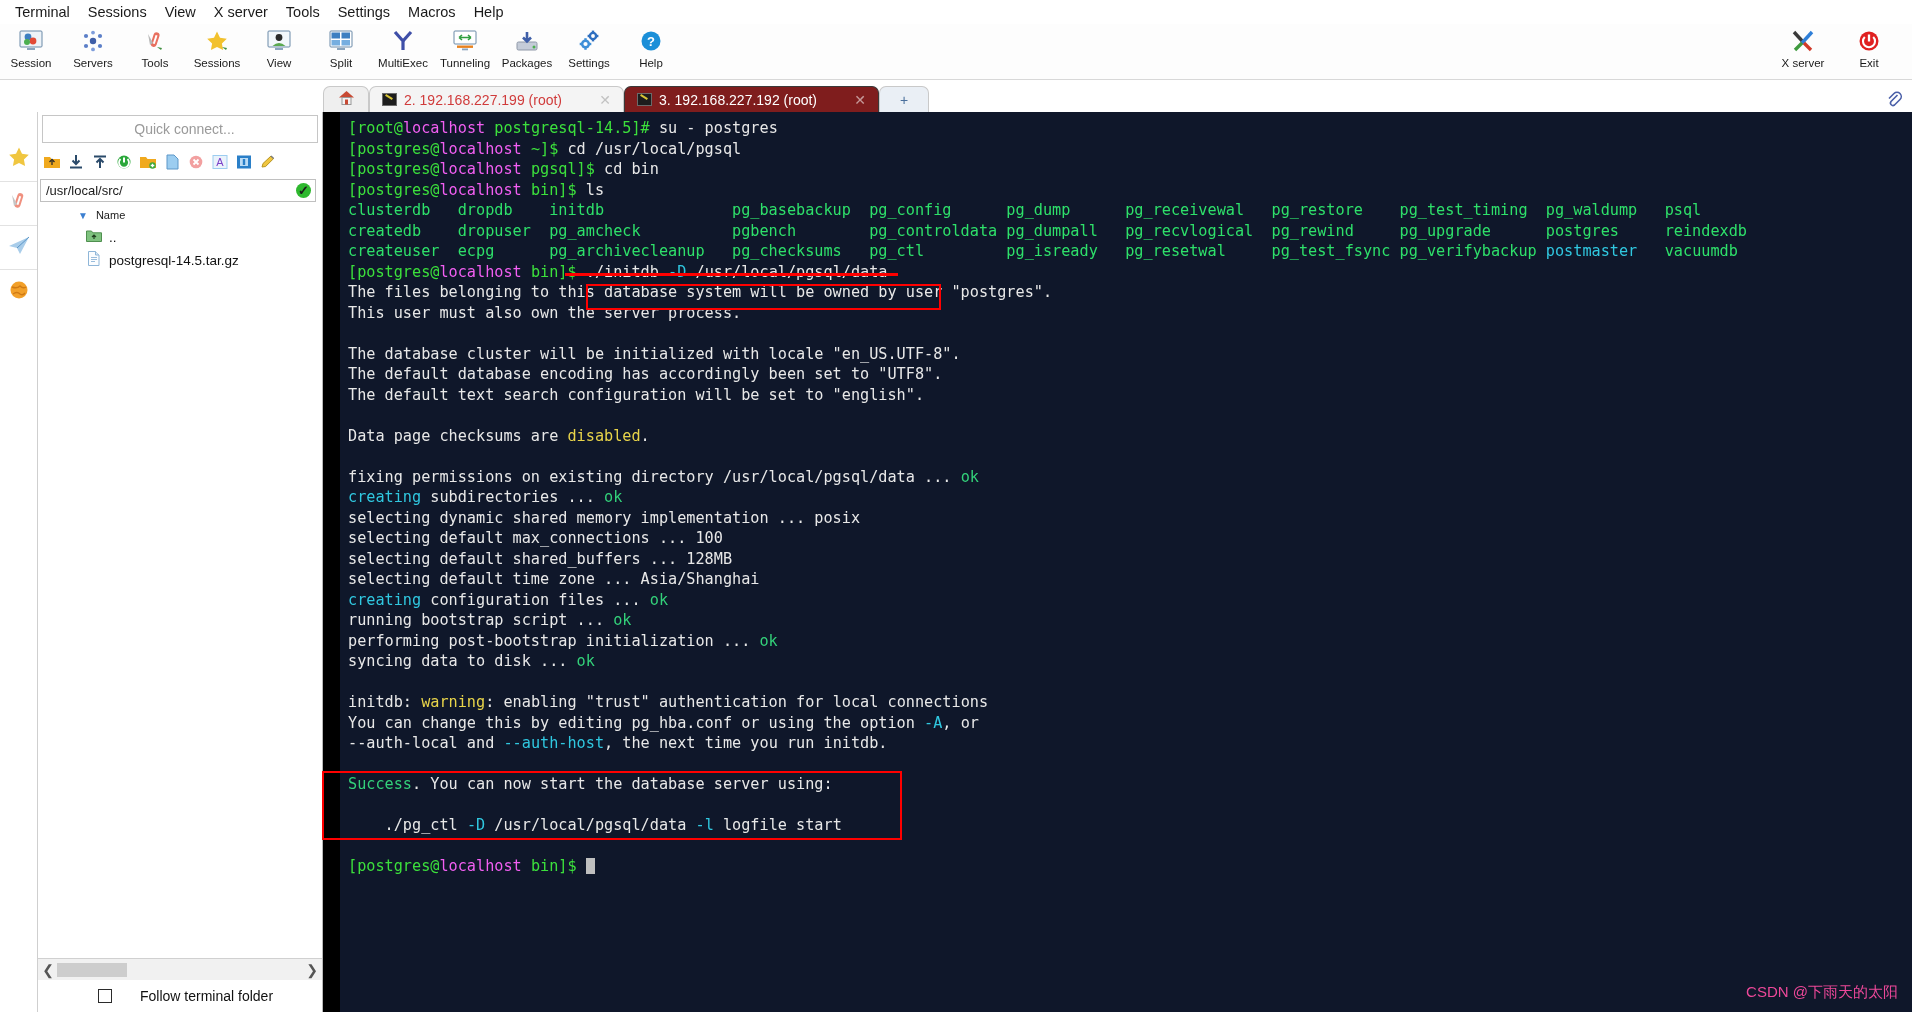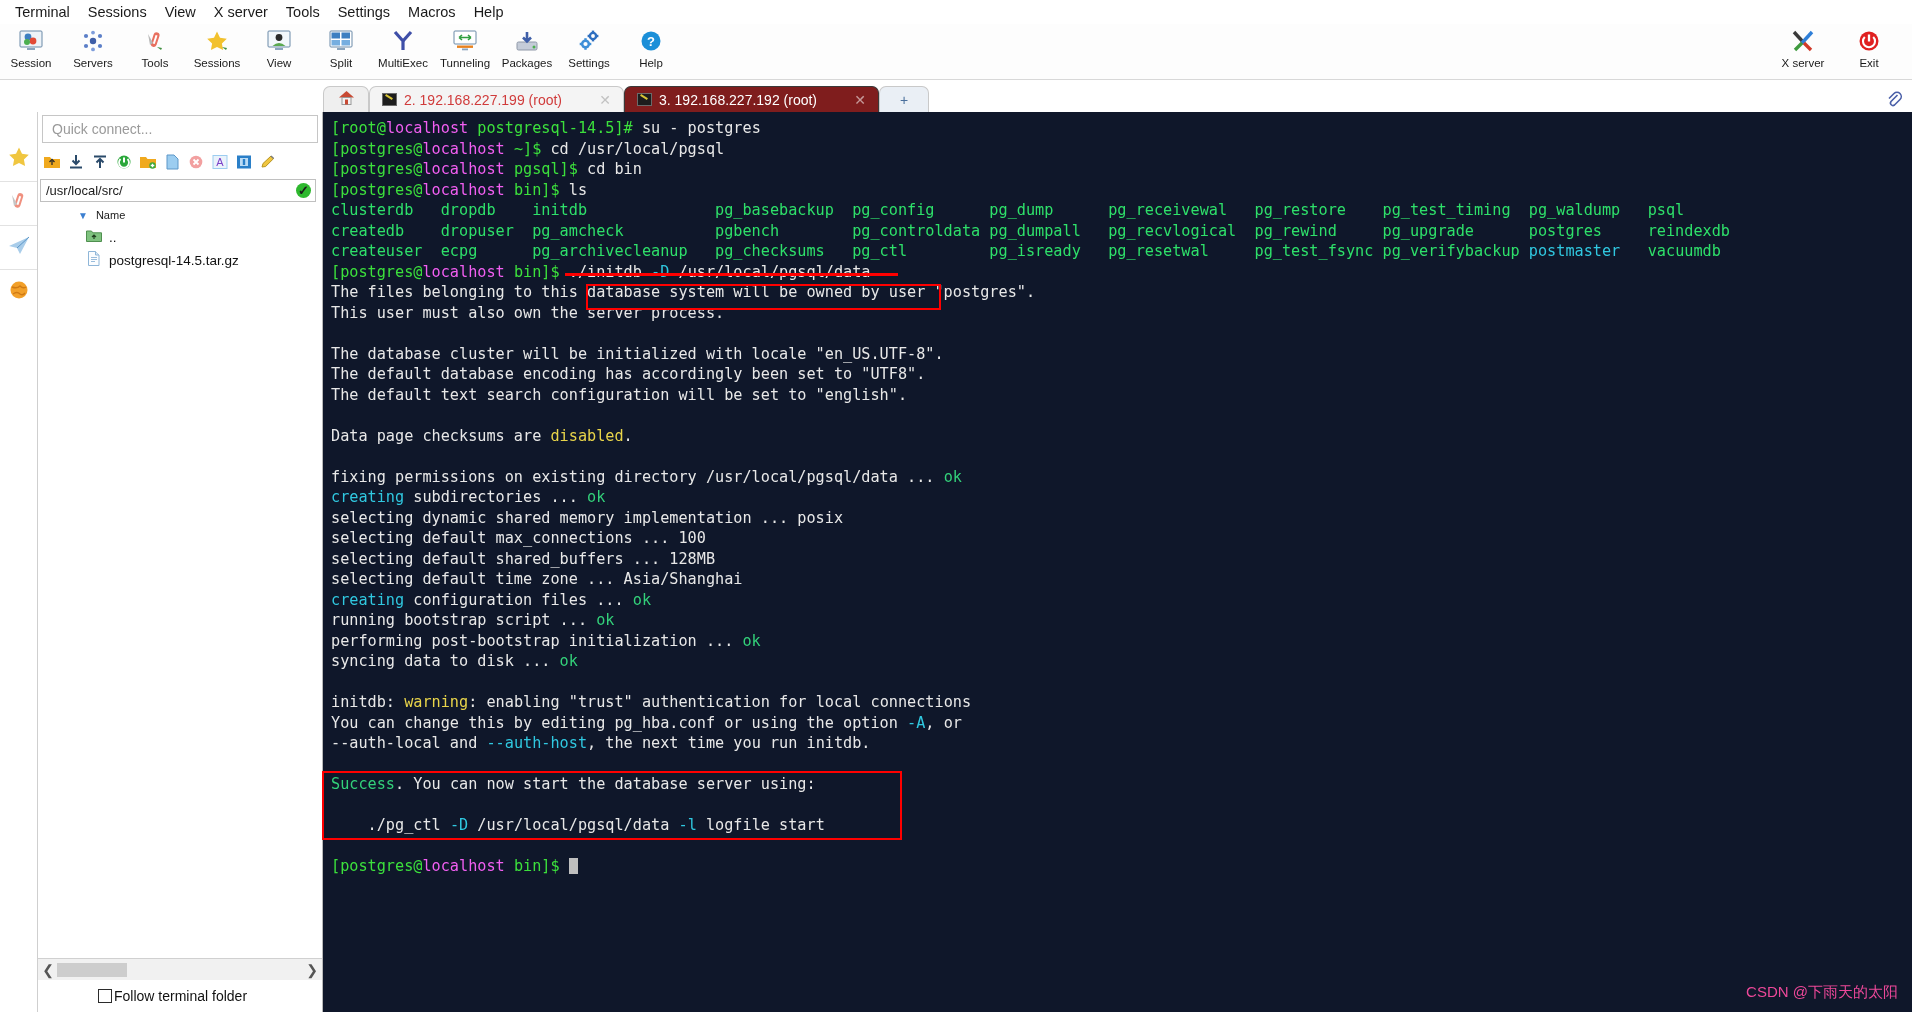--- a/index.html
+++ b/index.html
@@ -49,21 +49,21 @@
   
   .rail { width:38px; background:#ffffff; border-right:1px solid #cfcfcf; padding-top:26px; }
   .rail-item { height:44px; display:flex; align-items:center; justify-content:center;
                border-bottom:1px solid #e2e2e2; }
   .rail-item.plain { border-bottom:none; }
 
   
   .sidebar { width:285px; background:#ffffff; border-right:1px solid #b9b9b9;
              display:flex; flex-direction:column; position:relative; }
   .quick-connect { height:28px; border:1px solid #c6c6c6; margin:3px 4px 4px 4px; background:#fff;
-                   display:flex; align-items:center; padding-left:9px; }
+                   display:flex; align-items:center; padding-left:9px;justify-content:center; }
   .quick-connect span { font-size:14px; color:#9a9a9a; }
   .sb-toolbar { height:30px; display:flex; align-items:center; padding-left:4px; gap:4px;
                 border-bottom:0; }
   .sb-ico { width:20px; height:20px; display:flex; align-items:center; justify-content:center; }
   .path-bar { height:23px; margin:2px 6px 2px 2px; border:1px solid #c0c0c0; background:#fff;
               display:flex; align-items:center; padding-left:5px; position:relative; }
   .path-bar span { font-size:13px; color:#1a1a1a; }
   .path-ok { position:absolute; right:4px; width:15px; height:15px; border-radius:50%;
              background:#2eb82e; display:flex; align-items:center; justify-content:center;
              color:#fff; font-size:10px; font-weight:bold; }
@@ -73,26 +73,26 @@
   .file-row { height:23px; display:flex; align-items:center; padding-left:48px; gap:7px; }
   .file-row .nm { font-size:13.5px; color:#111; }
   .sb-spacer { flex:1; }
   .hscroll { height:22px; border-top:1px solid #d0d0d0; background:#f1f1f1; display:flex;
              align-items:center; justify-content:space-between; padding:0 3px; position:relative; }
   .hscroll .arw { font-size:14px; color:#555; width:14px; text-align:center; }
   .hthumb { position:absolute; left:19px; width:70px; height:14px; background:#cdcdcd; }
   .remote-mon { height:34px; margin:2px 4px; border:1px solid #a9a9a9; background:#e9e9e9;
                 display:flex; align-items:center; justify-content:center; gap:9px; }
   .remote-mon .lbl { font-size:14.5px; color:#111; }
-  .follow { height:32px; display:flex; align-items:center; gap:2px; padding-left:60px; }
+  .follow { height:32px; display:flex; align-items:center; gap:28px; padding-left:60px; }
   .follow .box { width:14px; height:14px; border:1.5px solid #2b2b2b; background:#fff; }
   .follow .lbl { font-size:14px; color:#111; }
 
   
-  .term-wrap { flex:1; position:relative; background:#000; display:flex; flex-direction:column; }
+  .term-wrap { flex:1; position:relative; background:#000; display:flex; flex-direction:column;padding-left:17px; }
   .tabstrip { height:26px; background:#ffffff; display:flex; align-items:flex-end;
               position:absolute; top:-26px; left:0; right:0; }
   .tab { height:26px; display:flex; align-items:center; gap:7px; padding:0 12px;
          font-size:14px; position:relative; }
   .tab.home { background:#efefef; border:1px solid #c9c9c9; border-bottom:none;
               border-radius:7px 7px 0 0; width:46px; justify-content:center; padding:0; }
   .tab.inactive { background:#f4f4f4; border:1px solid #c9c9c9; border-bottom:none;
                   border-radius:7px 7px 0 0; color:#d03b3b; min-width:255px; }
   .tab.active { background:#7f1d1d; border:1px solid #3a3a3a; border-bottom:none;
                 border-radius:7px 7px 0 0; color:#ffffff; min-width:255px; }

